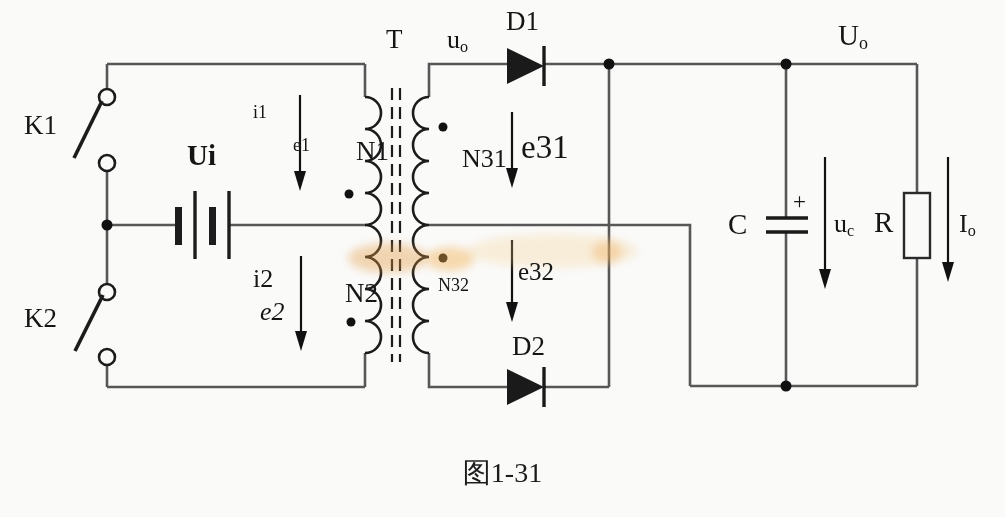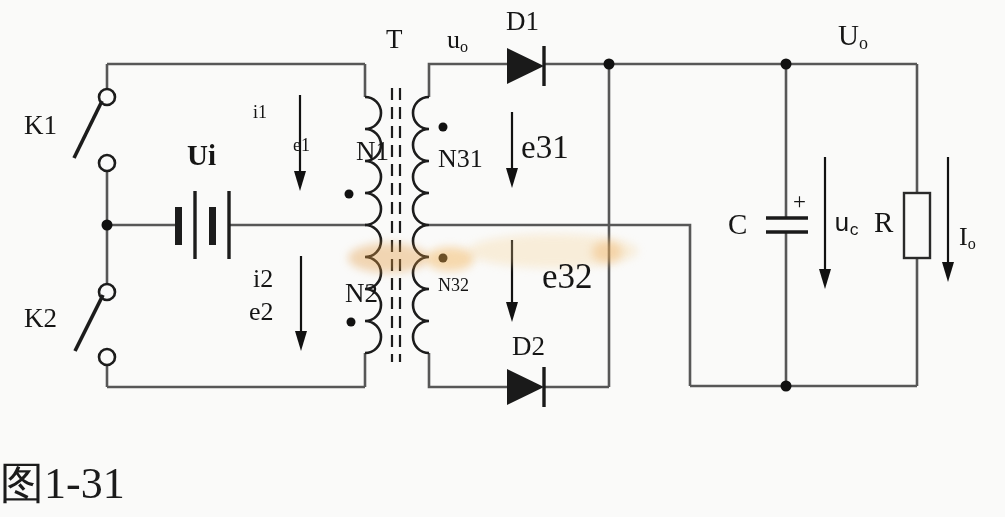--- a/index.html
+++ b/index.html
@@ -22,22 +22,22 @@
     user-select:none;
   }
   .lbl sub{
     font-size:0.62em;
     line-height:0;
     vertical-align:-0.22em;
   }
   .caption{
     position:absolute;
     left:0;right:0;top:454px;
-    text-align:left;
-    font-size:44px;
+    text-align:center;
+    font-size:28px;
     color:#1b1b1b;
   }
   .smudge{
     position:absolute;
     border-radius:50%;
     filter:blur(4px);
     pointer-events:none;
   }
   .s1{left:348px;top:243px;width:80px;height:30px;background:rgba(226,152,62,0.38);}
   .s2{left:426px;top:247px;width:48px;height:24px;background:rgba(240,172,72,0.42);}
@@ -163,34 +163,34 @@
   <div class="smudge s4"></div>
 
   <div class="lbl" style="left:24px;top:112px;">K1</div>
   <div class="lbl" style="left:24px;top:305px;">K2</div>
   <div class="lbl" style="left:187px;top:141px;font-size:29px;font-weight:bold;">Ui</div>
 
   <div class="lbl" style="left:253px;top:103px;font-size:18px;">i1</div>
   <div class="lbl" style="left:249px;top:136px;font-size:18px;margin-left:44px;">e1</div>
   <div class="lbl" style="left:313px;top:138px;margin-left:43px;">N1</div>
   <div class="lbl" style="left:253px;top:266px;font-size:26px;">i2</div>
-  <div class="lbl" style="left:249px;top:299px;font-size:26px;">e2</div>
+  <div class="lbl" style="left:260px;top:299px;font-size:26px;font-style:italic;">e2</div>
   <div class="lbl" style="left:317px;top:280px;margin-left:28px;">N2</div>
 
   <div class="lbl" style="left:386px;top:26px;">T</div>
   <div class="lbl" style="left:447px;top:27px;font-size:26px;"><span>u</span><sub>o</sub></div>
   <div class="lbl" style="left:506px;top:8px;">D1</div>
 
-  <div class="lbl" style="left:438px;top:146px;font-size:26px;">N31</div>
+  <div class="lbl" style="left:462px;top:146px;font-size:26px;">N31</div>
   <div class="lbl" style="left:521px;top:131px;font-size:33px;">e31</div>
   <div class="lbl" style="left:438px;top:276px;font-size:18px;">N32</div>
-  <div class="lbl" style="left:542px;top:259px;font-size:35px;">e32</div>
+  <div class="lbl" style="left:518px;top:259px;font-size:25px;">e32</div>
   <div class="lbl" style="left:512px;top:333px;">D2</div>
 
   <div class="lbl" style="left:838px;top:21px;font-size:29px;"><span>U</span><sub>o</sub></div>
   <div class="lbl" style="left:728px;top:210px;font-size:29px;">C</div>
   <div class="lbl" style="left:793px;top:190px;font-size:23px;">+</div>
-  <div class="lbl" style="left:834px;top:211px;font-size:26px;font-family:Liberation Mono, monospace;"><span>u</span><sub>c</sub></div>
+  <div class="lbl" style="left:834px;top:211px;font-size:26px;"><span>u</span><sub>c</sub></div>
   <div class="lbl" style="left:874px;top:208px;font-size:29px;">R</div>
-  <div class="lbl" style="left:959px;top:224px;font-size:26px;"><span>I</span><sub>o</sub></div>
+  <div class="lbl" style="left:959px;top:211px;font-size:26px;"><span>I</span><sub>o</sub></div>
 
   <div class="caption">图1-31</div>
 </div>
 
 </body></html>

